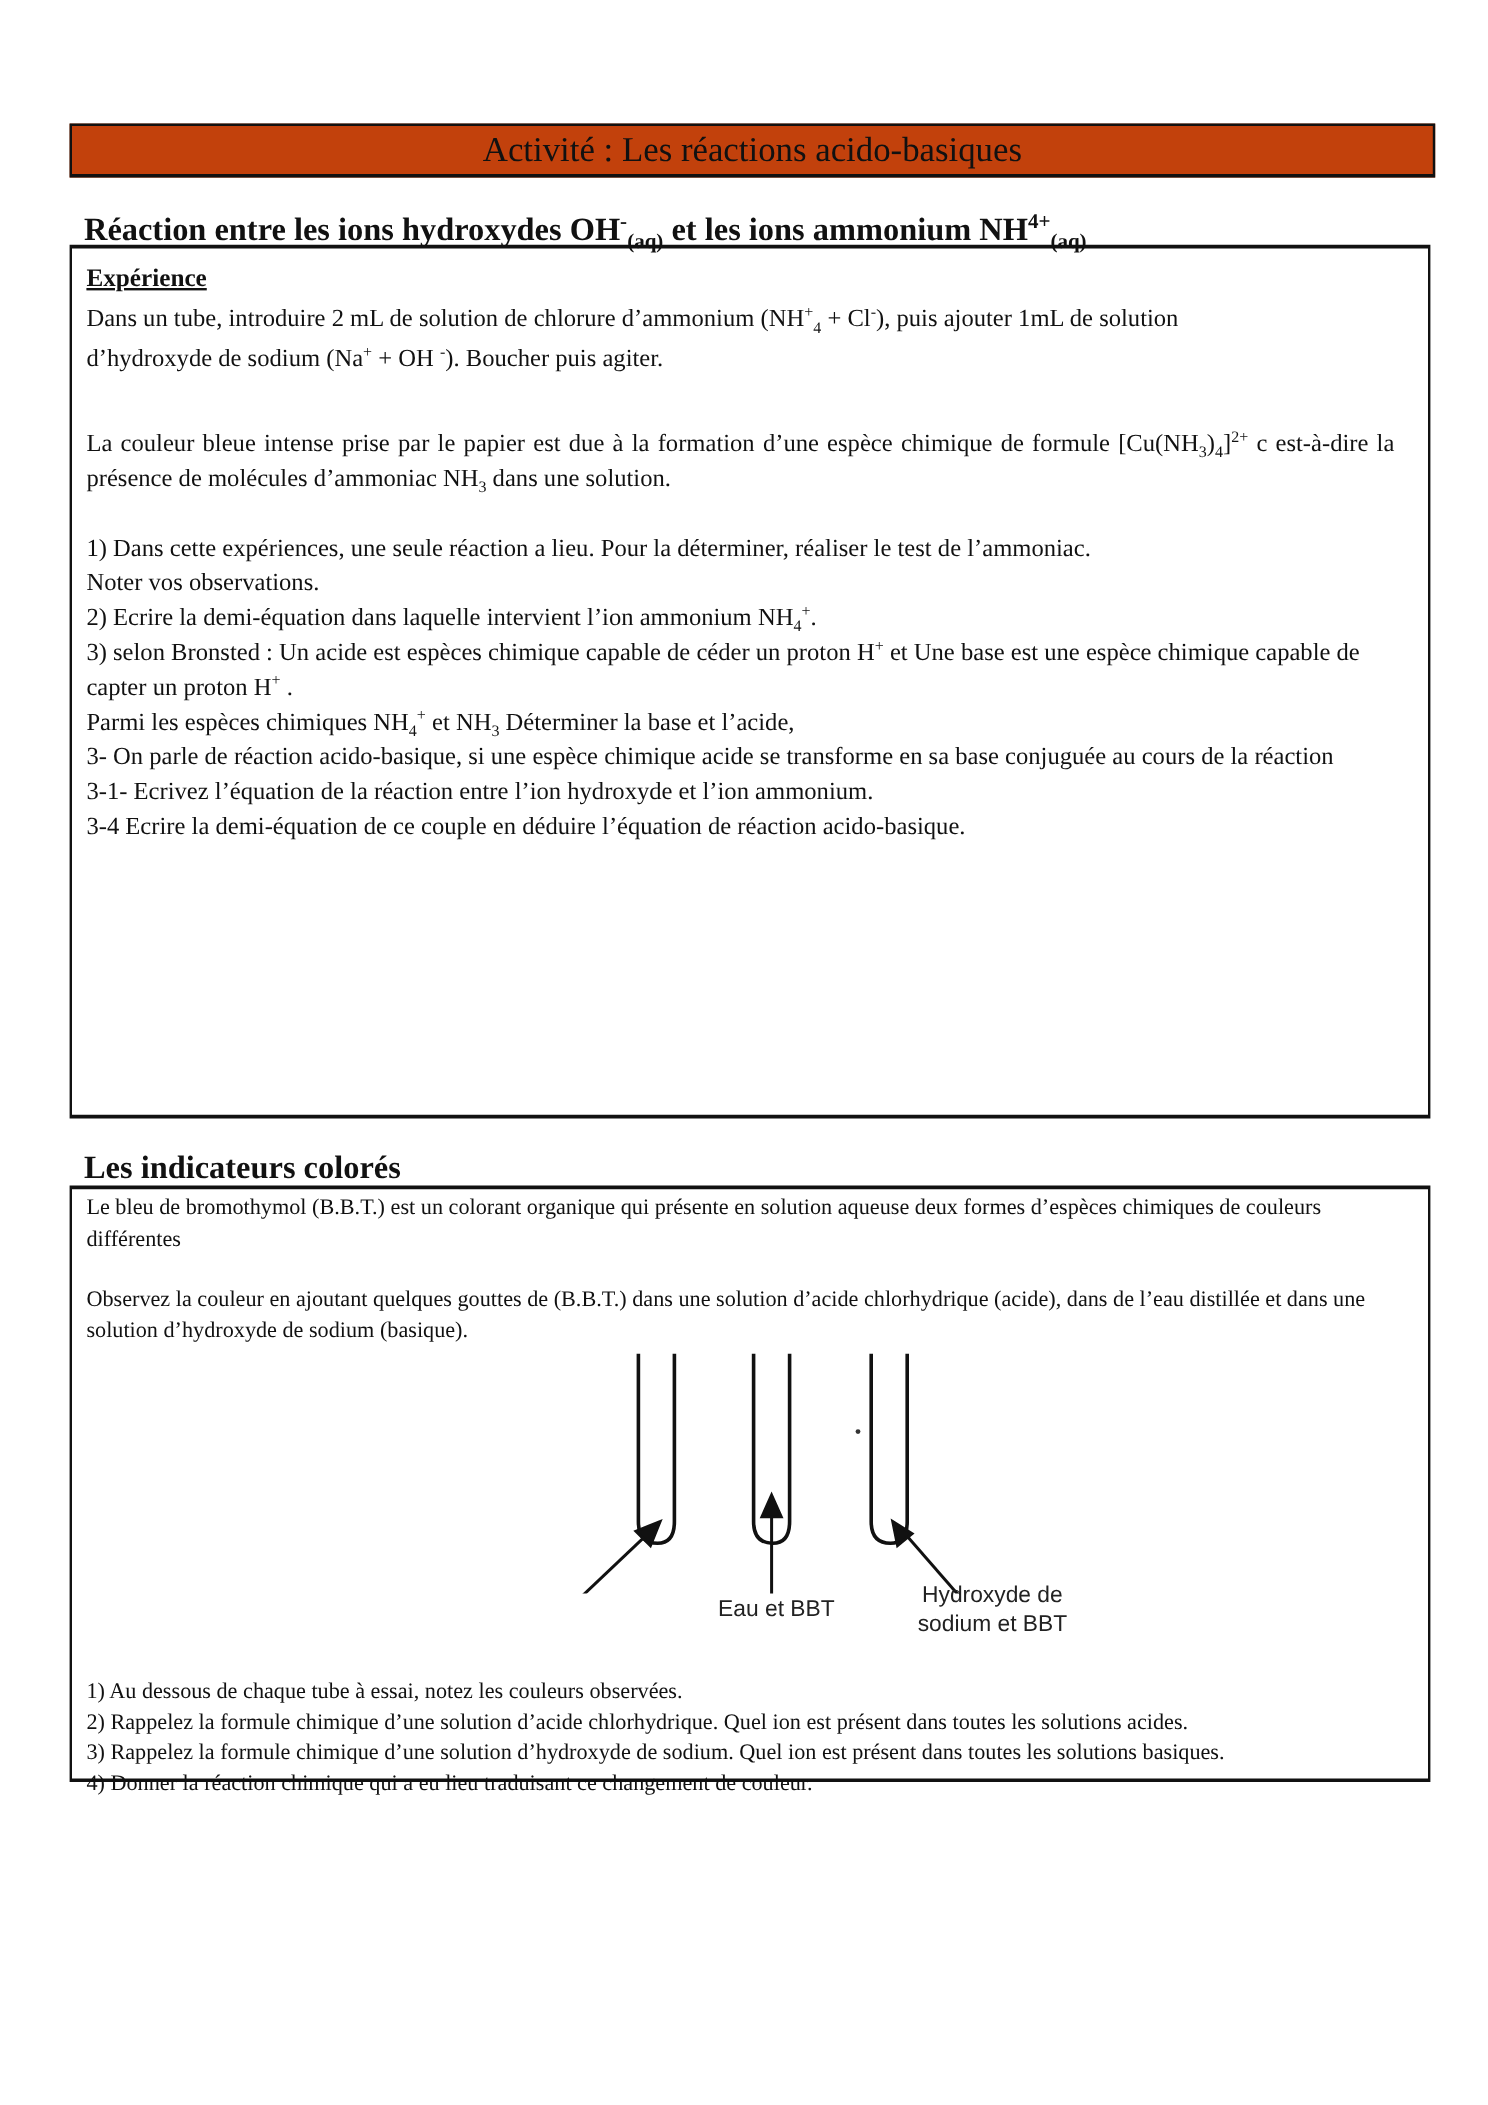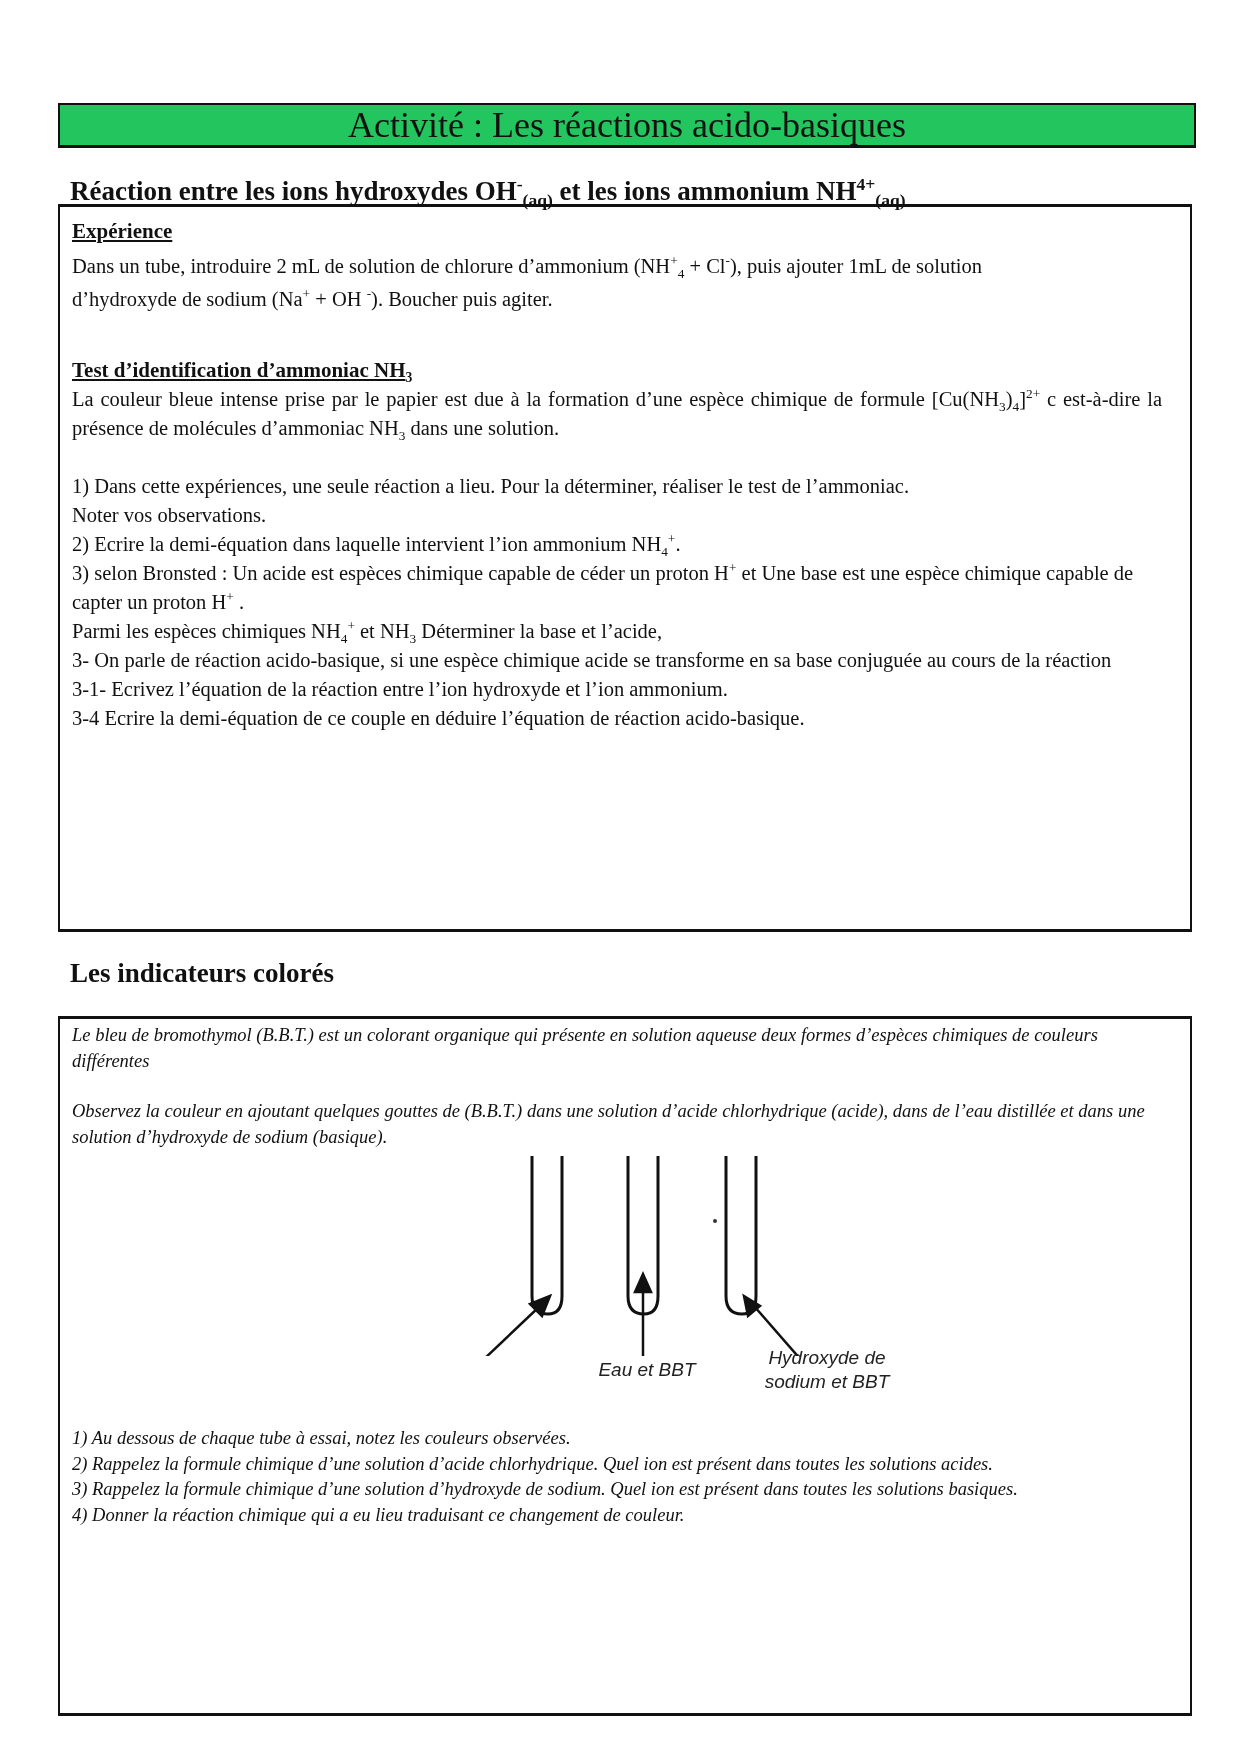--- a/index.html
+++ b/index.html
@@ -1,25 +1,25 @@
 <!DOCTYPE html>
 <html><head>
 <meta charset="utf-8">
 <style>
   html, body { margin: 0; padding: 0; background: #ffffff; }
   body { width: 1240px; height: 1754px; position: relative; overflow: hidden;
          font-family: "Liberation Serif", "DejaVu Serif", serif; color: #111; }
   .title-box { position: absolute; left: 58px; top: 103px; width: 1134px; height: 40px;
-               background: #22c55e; border: 2px solid #111; border-bottom-width: 3px;
-               text-align: center; font-size: 36px; line-height: 40px; }
+               background: #c2410c; border: 2px solid #111; border-bottom-width: 3px;
+               text-align: center; font-size: 29px; line-height: 40px; }
   .section-heading { position: absolute; left: 70px; font-weight: bold; font-size: 27px; }
   .box { position: absolute; left: 58px; width: 1134px; border: 2px solid #111;
          border-bottom-width: 3px; border-top-width: 3px; box-sizing: border-box; }
   .box1 { top: 204px; height: 728px; padding: 10px 28px 0 12px; font-size: 20.5px; line-height: 29px; }
-  .box2 { top: 1016px; height: 700px; padding: 4px 12px 0 12px; font-size: 18.5px; line-height: 25.5px; font-style: italic; }
+  .box2 { top: 988px; height: 497px; padding: 4px 12px 0 12px; font-size: 18.5px; line-height: 25.5px; }
   .sub-h { font-weight: bold; text-decoration: underline; font-size: 21px; }
   .p { margin: 0; }
   .justify { text-align: justify; text-align-last: left; }
   .gap { height: 29px; }
   .gap2 { height: 25px; }
   sup, sub { font-size: 0.65em; line-height: 0; }
   .figure { position: relative; width: 560px; height: 270px; margin: 6px 0 0 290px; }
   .fig-label { position: absolute; font-family: "Liberation Sans", "DejaVu Sans", sans-serif;
                font-size: 19px; line-height: 24px; text-align: center; color: #222; }
 </style>
@@ -32,21 +32,20 @@
   <span>Réaction entre les ions hydroxydes OH</span><sup>-</sup><sub>(aq)</sub><span> et les ions ammonium NH</span><sup>4+</sup><sub>(aq)</sub>
 </div>
 
 <div class="box box1">
   <div class="sub-h">Expérience</div>
   <p class="p" style="margin-top:4px; line-height:33px;">
     <span>Dans un tube, introduire 2 mL de solution de chlorure d’ammonium (NH</span><sup>+</sup><sub>4</sub><span> + Cl</span><sup>-</sup><span>), puis ajouter 1mL de solution</span><br>
     <span>d’hydroxyde de sodium (Na</span><sup>+</sup><span> + OH </span><sup>-</sup><span>). Boucher puis agiter.</span>
   </p>
   <div class="gap" style="height:40px;"></div>
-  <div class="sub-h"><span>Test d’identification d’ammoniac NH</span><sub>3</sub></div>
   <p class="p justify">
     <span>La couleur bleue intense prise par le papier est due à la formation d’une espèce chimique de formule [Cu(NH</span><sub>3</sub><span>)</span><sub>4</sub><span>]</span><sup>2+</sup><span> c est-à-dire la présence de molécules d’ammoniac NH</span><sub>3</sub><span> dans une solution.</span>
   </p>
   <div class="gap"></div>
   <p class="p">1) Dans cette  expériences, une seule réaction a lieu. Pour la déterminer, réaliser le test de l’ammoniac.</p>
   <p class="p">Noter vos observations.</p>
   <p class="p"><span>2) Ecrire la demi-équation dans laquelle intervient l’ion ammonium NH</span><sub>4</sub><sup>+</sup><span>.</span></p>
   <p class="p"><span>3) selon Bronsted : Un acide est espèces chimique capable de céder un proton H</span><sup>+</sup><span> et  Une base est une espèce chimique capable de capter un proton H</span><sup>+</sup><span> .</span></p>
   <p class="p"><span>Parmi les espèces chimiques NH</span><sub>4</sub><sup>+</sup><span> et  NH</span><sub>3</sub><span> Déterminer la base et l’acide,</span></p>
   <p class="p">3- On parle de réaction acido-basique, si une espèce chimique acide se transforme en sa base conjuguée au cours de la réaction</p>

